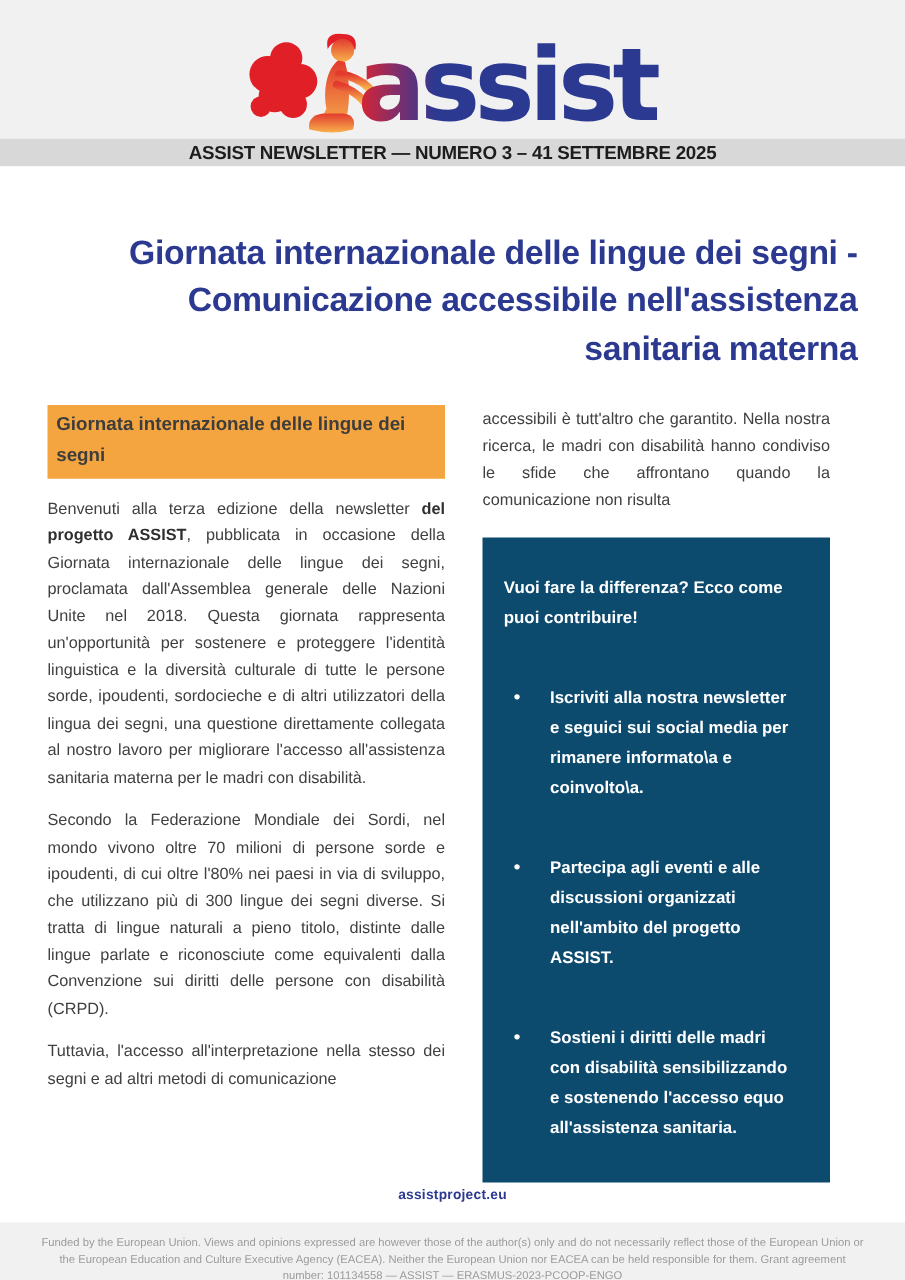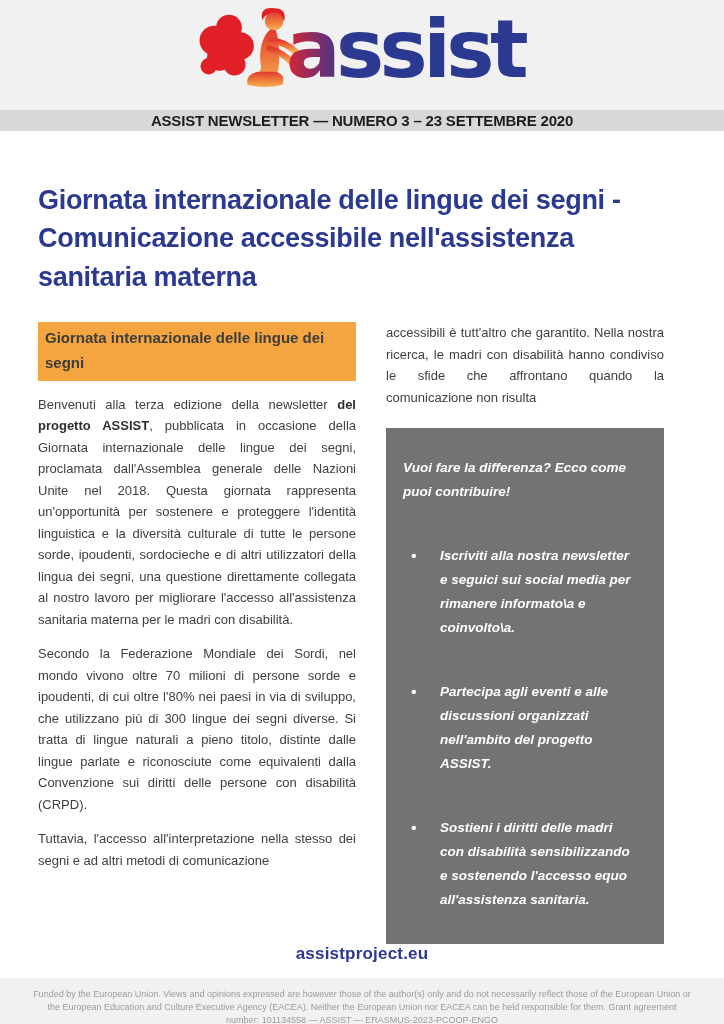--- a/index.html
+++ b/index.html
@@ -1,54 +1,54 @@
 <!DOCTYPE html>
 <html><head>
 <meta charset="utf-8">
 <style>
   * { margin:0; padding:0; box-sizing:border-box; }
   html,body { background:#ffffff; }
   body { font-family:"Liberation Sans", sans-serif; width:724px; margin:0 auto; }
   .page { width:724px; height:1024px; background:#ffffff; display:flex; flex-direction:column; overflow:hidden; }
 
   
-  .header-top { background:#f1f1f2; height:124px; display:flex; align-items:flex-start; justify-content:center; }
+  .header-top { background:#f1f1f2; height:124px; display:flex; align-items:flex-end; justify-content:center; }
   .logo-svg { height:92px; width:auto; display:block; }
   .banner { background:#d8d8d8; height:24px; display:flex; align-items:center; justify-content:center;
             font-weight:bold; font-size:15px; color:#1d1d1d; letter-spacing:-0.2px; }
 
   
   .main { padding:0 38px; }
-  .page-title { margin-top:50px; text-align:left; color:#2b3990; font-weight:bold;
+  .page-title { margin-top:50px; text-align:right; color:#2b3990; font-weight:bold;
                 font-size:27px; line-height:1.42; letter-spacing:-0.3px; }
 
   
   .columns { display:flex; gap:30px; margin-top:26px; }
   .col-left { width:318px; }
   .col-right { width:278px; }
 
   .section-heading { background:#f5a53f; color:#3d3d3d; font-weight:bold; font-size:15px;
                      line-height:1.65; padding:4px 7px 5px 7px; }
   .body-par { font-size:13px; color:#404040; line-height:21.5px; text-align:justify; margin-top:13px; }
   .body-par b { color:#2f2f2f; }
   .col-right .body-par { margin-top:0; }
 
   
-  .cta-box { background:#737373; color:#ffffff; margin-top:20px; padding:28px 28px 26px 17px;font-style:italic; }
+  .cta-box { background:#0c4a6e; color:#ffffff; margin-top:20px; padding:28px 28px 26px 17px; }
   .cta-heading { font-weight:bold; font-size:13.5px; line-height:24px; }
   .cta-list { list-style:none; margin-top:8px; }
   .cta-list li { position:relative; padding-left:37px; font-weight:bold; font-size:13.5px;
                  line-height:24px; margin-bottom:6px;margin-top:40px; }
   .cta-list li::before { content:"\2022"; position:absolute; left:8px; top:0; font-size:15px; }
   .cta-note { font-weight:bold; font-size:13.5px; line-height:24px; margin-top:4px; }
   .bulb-icon { vertical-align:-3px; margin:0 5px 0 2px; }
 
   
   .site-link-wrap { text-align:center; margin-top:auto; padding-bottom:14px; }
-  .site-link { color:#2b3990; font-weight:bold; font-size:17px; text-decoration:none; letter-spacing:0.2px; }
+  .site-link { color:#2b3990; font-weight:bold; font-size:11px; text-decoration:none; letter-spacing:0.2px; }
   .footer-band { background:#f1f1f2; padding:10px 30px 0 30px; height:46px; }
   .disclaimer { color:#9b9b9b; font-size:9px; line-height:13px; text-align:center; max-width:664px; margin:0 auto; }
 </style>
 </head>
 <body>
 
 <div class="page">
 
   <div class="header-top">
     <svg class="logo-svg" viewBox="0 0 390 100" xmlns="http://www.w3.org/2000/svg">
@@ -80,21 +80,21 @@
         <path d="M95 32 C85 40 82 58 85 74 L80 84 Q76 92 84 92 L100 90 C106 74 106 50 101 33 Z" fill="url(#figGrad)"></path>
         <path d="M70 92 Q68 80 82 78 L100 78 Q112 80 108 92 Q90 97 70 92 Z" fill="url(#figGrad)"></path>
         <path d="M96 44 Q112 46 122 56" stroke="url(#figGrad)" stroke-width="7" fill="none" stroke-linecap="round"></path>
         <path d="M94 53 Q110 58 118 68" stroke="url(#figGrad)" stroke-width="7" fill="none" stroke-linecap="round"></path>
       </g>
 
       <text x="112" y="84" font-family="DejaVu Sans, sans-serif" font-weight="bold" font-size="88" letter-spacing="-5" fill="url(#wordGrad)">assist</text>
     </svg>
   </div>
 
-  <div class="banner">ASSIST NEWSLETTER — NUMERO 3 – 23 SETTEMBRE 2020</div>
+  <div class="banner">ASSIST NEWSLETTER — NUMERO 3 – 41 SETTEMBRE 2025</div>
 
   <div class="main">
 
     <h1 class="page-title">Giornata internazionale delle lingue dei segni - Comunicazione accessibile nell'assistenza sanitaria materna</h1>
 
     <div class="columns">
 
       <div class="col-left">
         <div class="section-heading">Giornata internazionale delle lingue dei segni</div>
 

